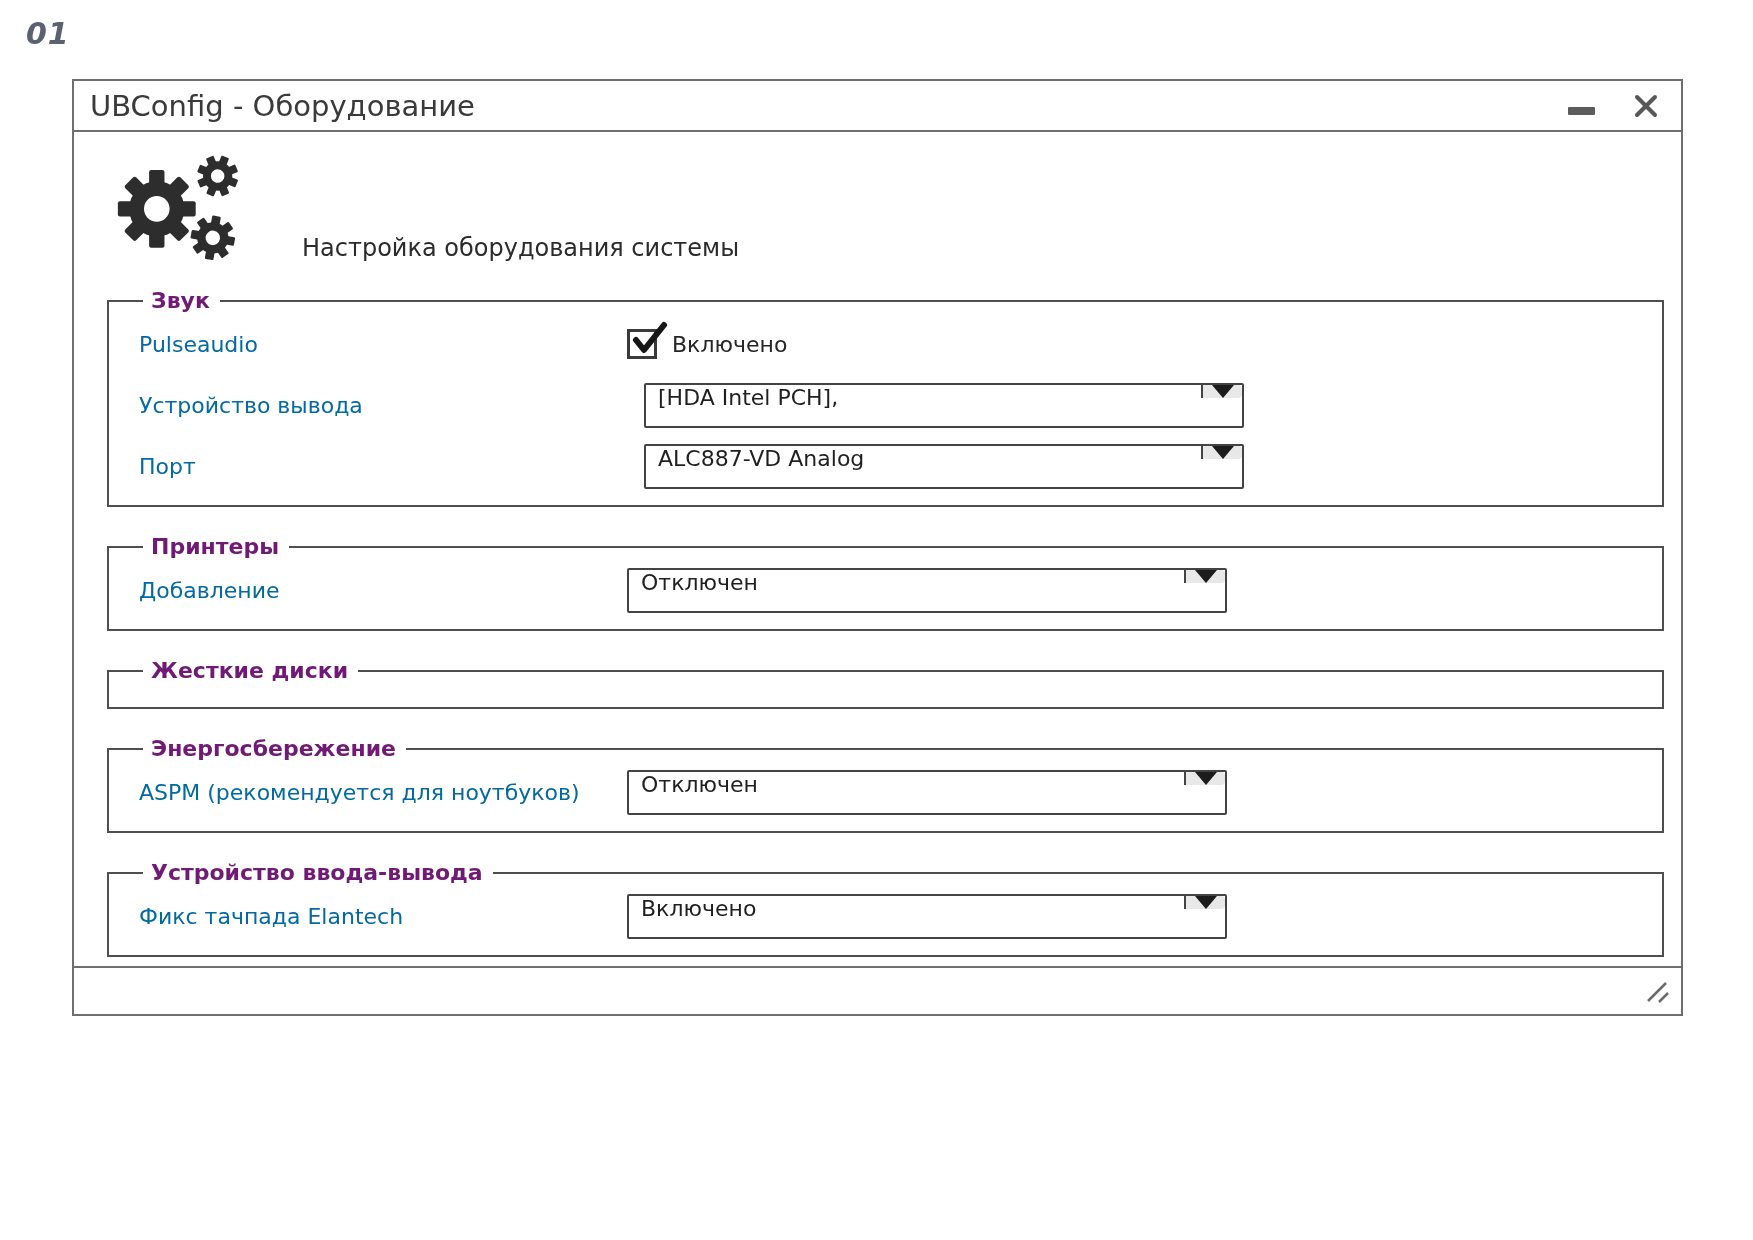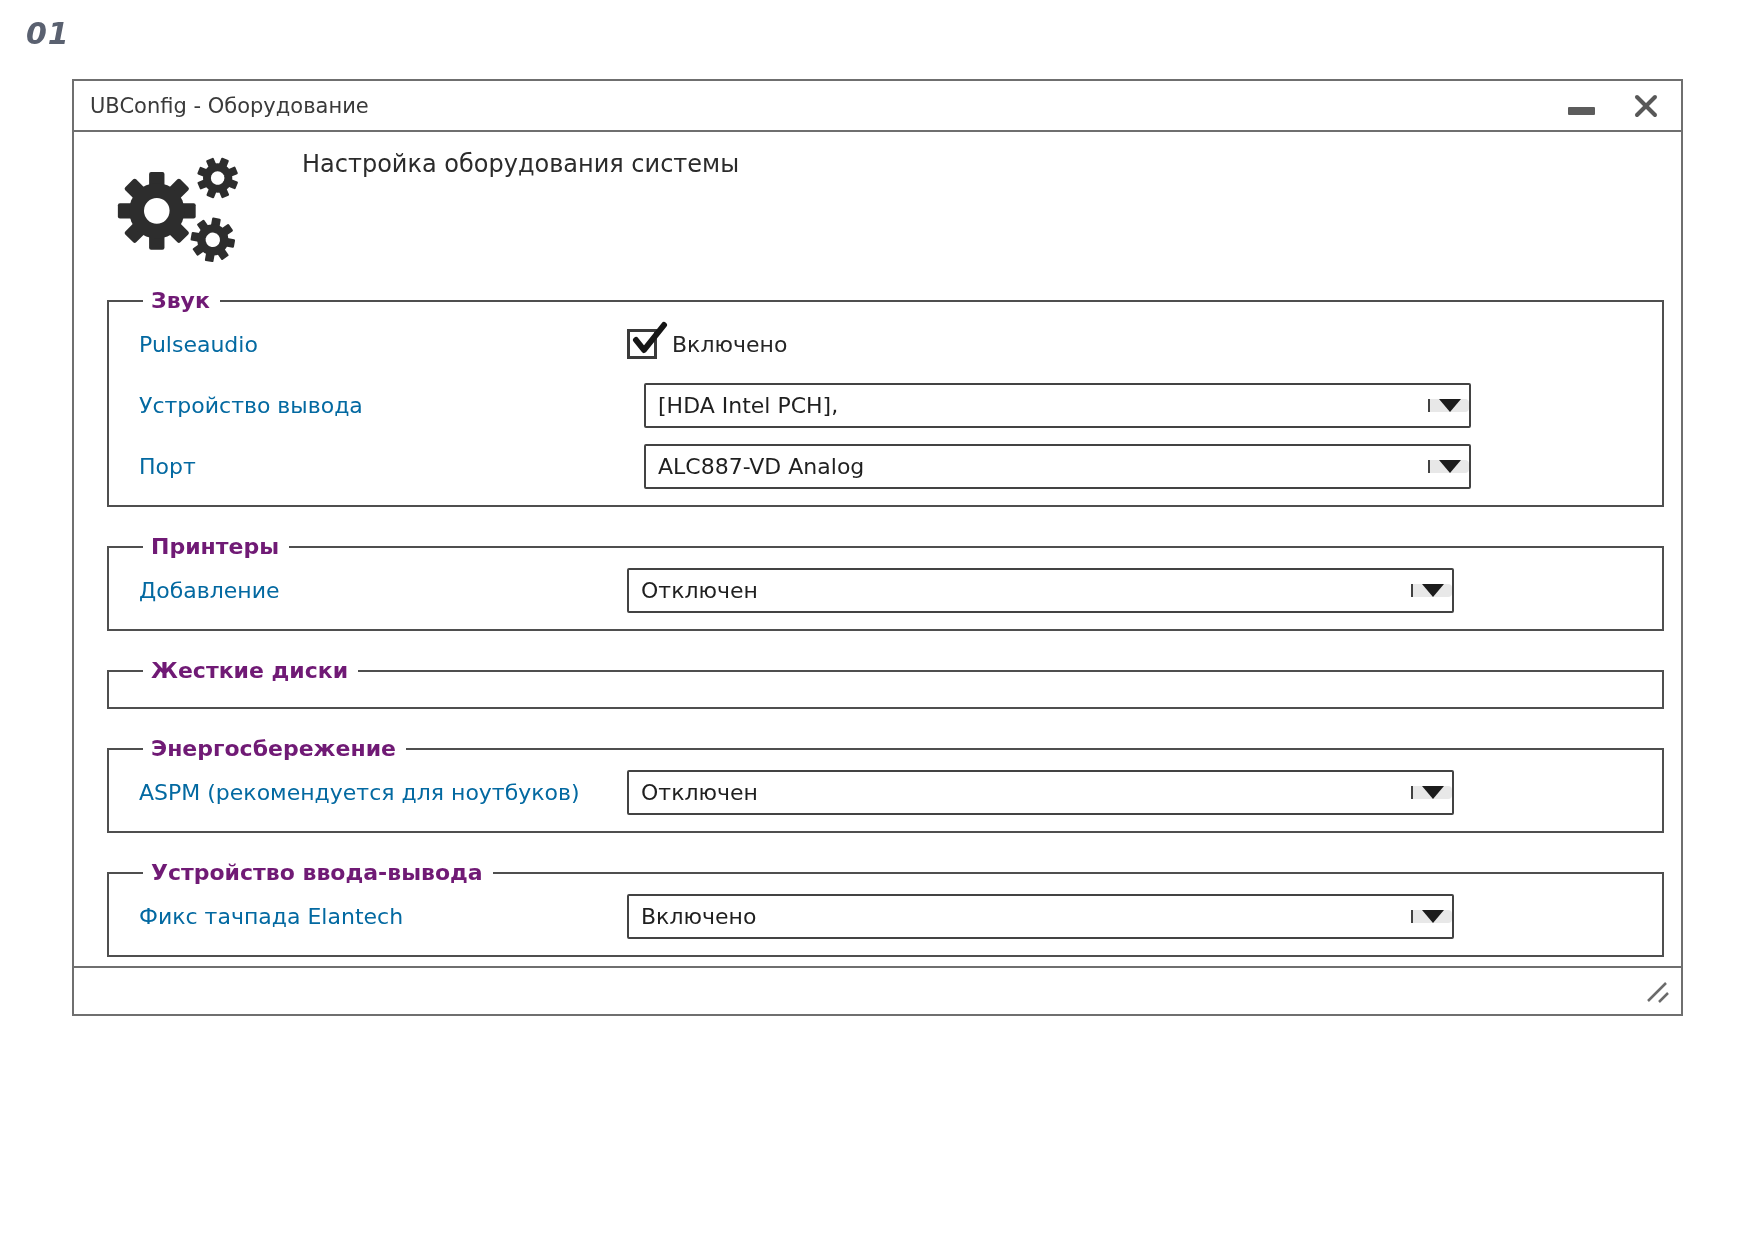--- a/index.html
+++ b/index.html
@@ -22,31 +22,31 @@
     width: 1611px; height: 937px;
     border: 2px solid #6f6f6f;
     background: #ffffff;
   }
   .titlebar {
     height: 51px;
     border-bottom: 2px solid #6f6f6f;
     display: flex; align-items: center;
     padding: 0 18px 0 16px;
   }
-  .titlebar .title { flex: 1; font-size: 21px; color: #3a3a3a; }
+  .titlebar .title { flex: 1; font-size: 29px; color: #3a3a3a; }
   .win-btn {
     background: none; border: none; cursor: pointer;
     display: flex; align-items: center; justify-content: center;
     padding: 4px;
   }
   .minimize-btn { margin-right: 30px; }
   .min-glyph { display: block; width: 27px; height: 8px; background: #5c5c5c; border-radius: 1px; margin-top: 10px; }
   .content { position: relative; height: 836px; padding: 0 16px; }
   .intro {
-    display: flex; align-items: flex-start;
+    display: flex; align-items: flex-end;
     margin: 18px 0 26px 20px; height: 112px;
   }
   .gears { width: 138px; height: 114px; flex-shrink: 0; }
   .intro-heading { margin-left: 54px; font-size: 24px; color: #2b2b2b; }
   fieldset {
     border: 2px solid #4f4f4f;
     margin: 0 1px 27px 17px;
     padding: 8px 0 16px 30px;
   }
   fieldset legend {
@@ -58,23 +58,23 @@
   .row-label { width: 488px; flex-shrink: 0; font-size: 22px; color: #0369a1; }
   .check-wrap { display: flex; align-items: center; }
   .checkbox {
     position: relative; width: 30px; height: 30px;
     border: 3px solid #3a3a3a; background: #fff;
     display: inline-block; cursor: pointer; flex-shrink: 0;
   }
   .checkbox svg { position: absolute; left: 1px; top: -10px; overflow: visible; }
   .check-label { font-size: 22px; margin-left: 15px; color: #252525; }
   .combo {
-    width: 827px; height: 45px;
+    width: 600px; height: 45px;
     border: 2px solid #434343;
-    display: flex; align-items: center;
+    display: flex; align-items: flex-start;
     background: #fff; cursor: pointer;
     border-radius: 2px;
   }
   .combo-value {
     flex: 1; display: flex; align-items: center;
     padding-left: 12px; font-size: 22px; color: #1f1f1f;
     white-space: nowrap; overflow: hidden;
   }
   .combo-btn {
     width: 41px; flex-shrink: 0;

